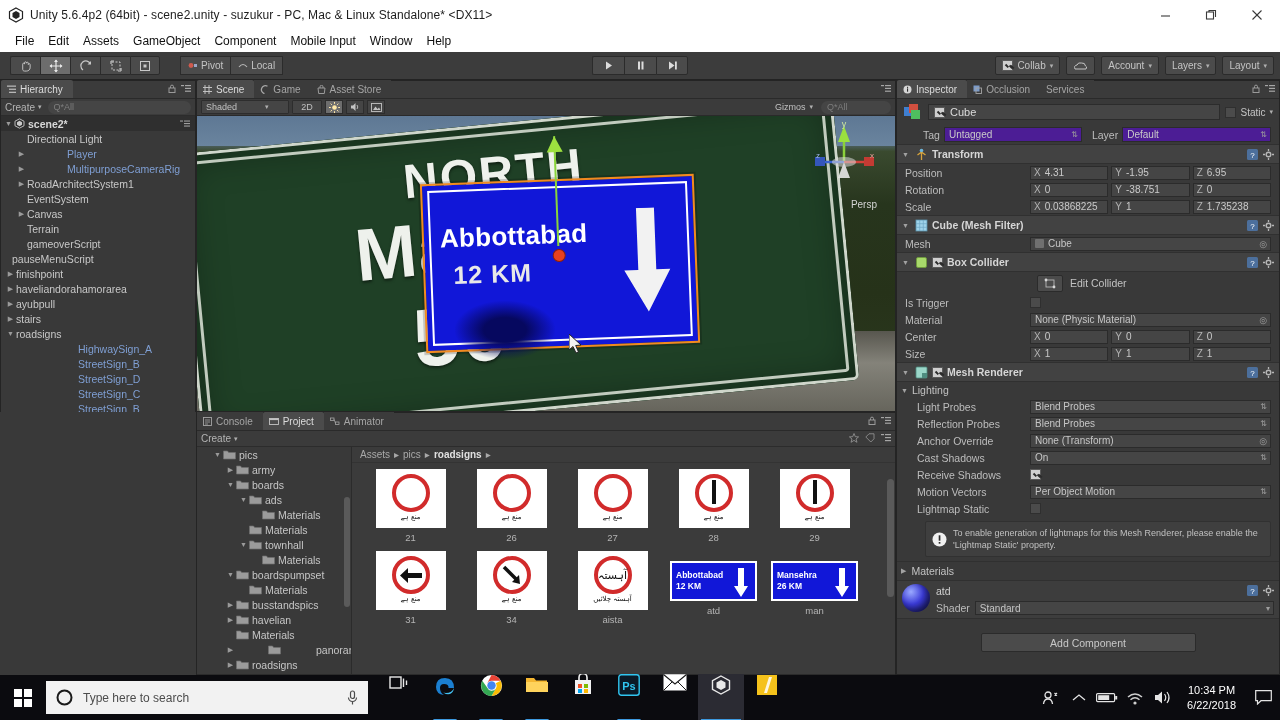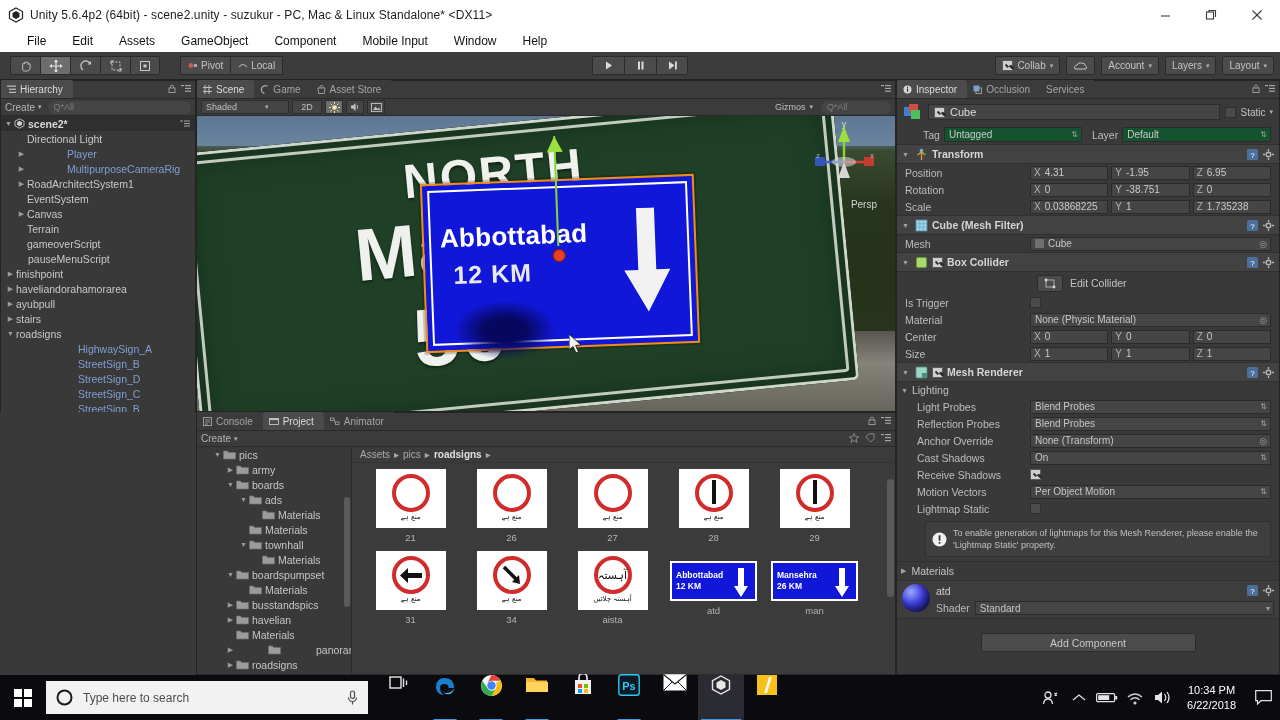--- a/index.html
+++ b/index.html
@@ -24,21 +24,21 @@
   }
   .winctl { position: absolute; top: 0; right: 0; display: flex; height: 30px; }
   .winctl div {
     width: 46px; height: 30px; display: flex; align-items: center; justify-content: center;
     color: #3a3a3a; font-size: 13px;
   }
 
   
   .menubar { height: 22px; background: #fff; display: flex; align-items: center; padding-left: 8px; }
   .menubar span {
-    font-size: 12px; color: #101010; padding: 2px 7px; cursor: default; margin-left: 12px;
+    font-size: 12px; color: #101010; padding: 2px 7px; cursor: default;
   }
 
   
   .toolbar {
     height: 28px; background: #3c3c3c; border-bottom: 1px solid #232323;
     display: flex; align-items: center; position: relative;
   }
   .tgroup { display: flex; margin-left: 10px; }
   .tbtn {
     width: 30px; height: 19px; background: #4b4b4b; border: 1px solid #2b2b2b;
@@ -218,21 +218,21 @@
   }
   .cbx.chk::after {
     content:''; position:absolute; left:1.5px; top:4px; width:4px; height:1.8px; background:#2b2b2b;
     transform: rotate(45deg);
     box-shadow: 3.5px -2.2px 0 0 #2b2b2b, 4.5px -3px 0 0 #2b2b2b;
   }
   .cbx.empty { background: #4b4b4b; border-color: #2f2f2f; }
   .taglayer { height: 19px; display: flex; align-items: center; padding: 0 8px 0 26px; gap: 4px; }
   .tl-lbl { font-size: 10.5px; color: #bdbdbd; }
   .tl-dd {
-    height: 15px; background: #14532d; border: 1px solid #2b2b2b; font-size: 10px; color: #c9c9c9;
+    height: 15px; background: #4c1d95; border: 1px solid #2b2b2b; font-size: 10px; color: #c9c9c9;
     display: flex; align-items: center; padding: 0 4px; position: relative;
   }
   .tl-dd .ar { position: absolute; right: 3px; font-size: 8px; color: #9c9c9c; }
 
   .comp-hdr {
     height: 20px; background: #424242; border-top: 1px solid #303030; border-bottom: 1px solid #303030;
     display: flex; align-items: center; gap: 4px; padding: 0 5px; position: relative;
   }
   .comp-hdr .fold { font-size: 7px; color: #a2a2a2; width: 9px; }
   .comp-ico { width: 13px; height: 13px; flex: 0 0 13px; }
@@ -603,21 +603,21 @@
               <span>Canvas</span>
             </div>
             <div class="hrow" style="padding-left: 15px;">
               <span class="arr none">▶</span>
               <span>Terrain</span>
             </div>
             <div class="hrow" style="padding-left: 15px;">
               <span class="arr none">▶</span>
               <span>gameoverScript</span>
             </div>
-            <div class="hrow" style=" margin-left: 16px;">
+            <div class="hrow" style="">
               <span class="arr none">▶</span>
               <span>pauseMenuScript</span>
             </div>
             <div class="hrow" style="padding-left: 4px;">
               <span class="arr">▶</span>
               <span>finishpoint</span>
             </div>
             <div class="hrow" style="padding-left: 4px;">
               <span class="arr">▶</span>
               <span>haveliandorahamorarea</span>

